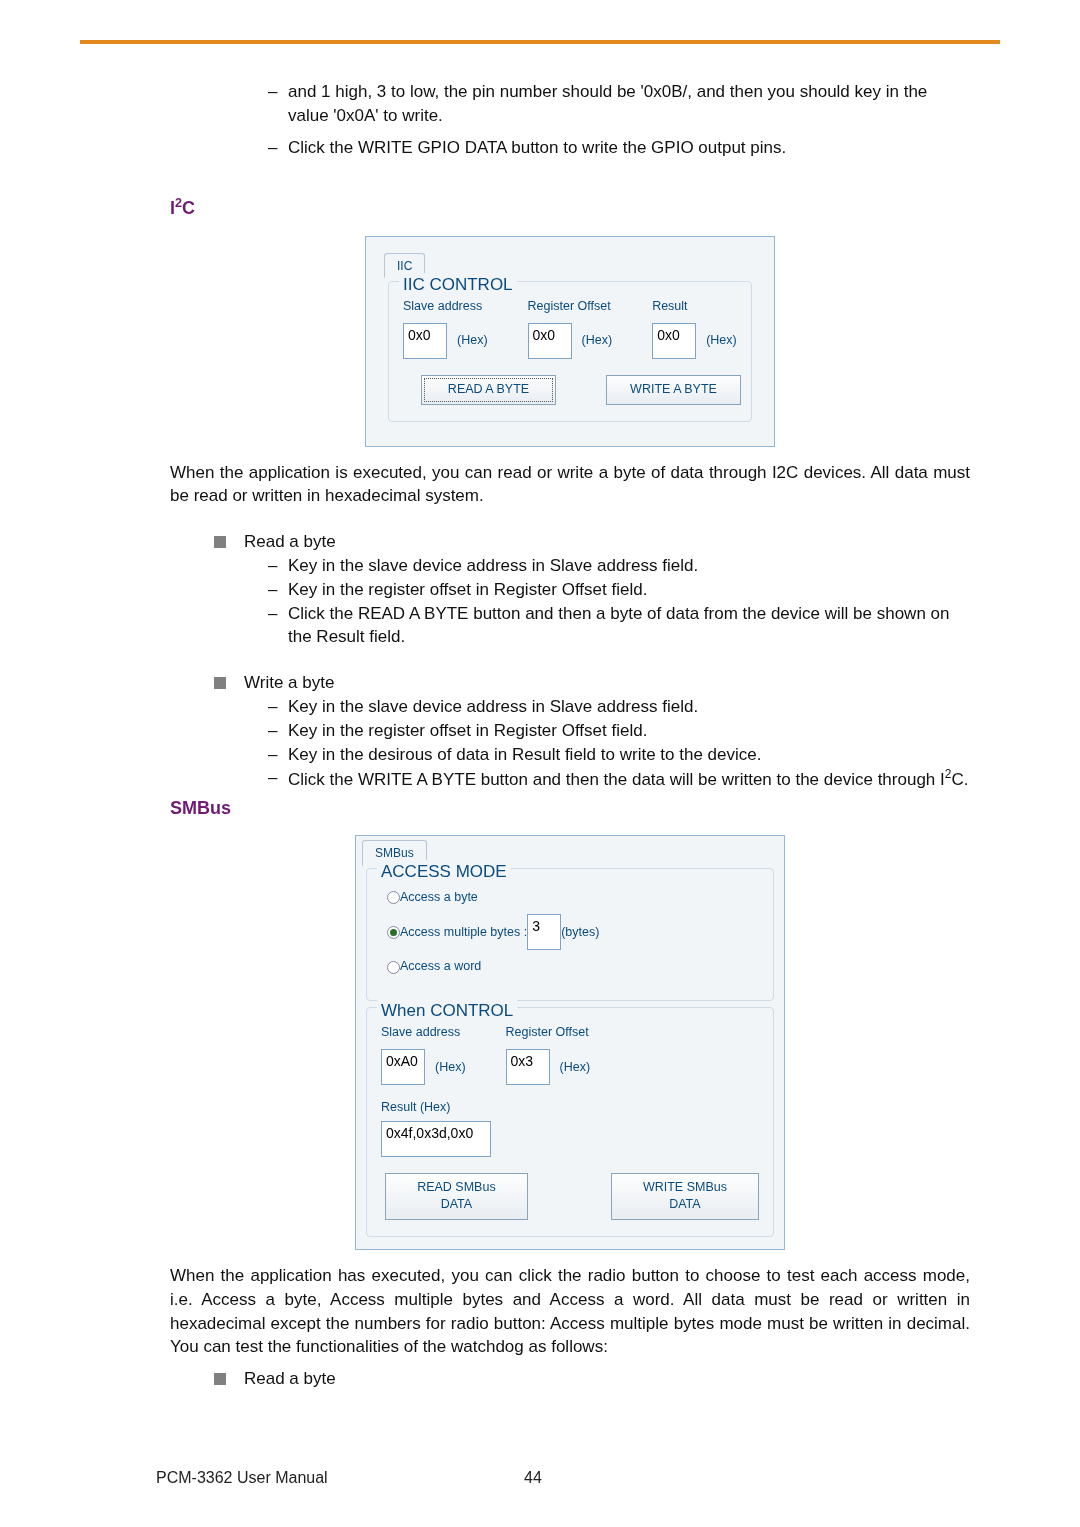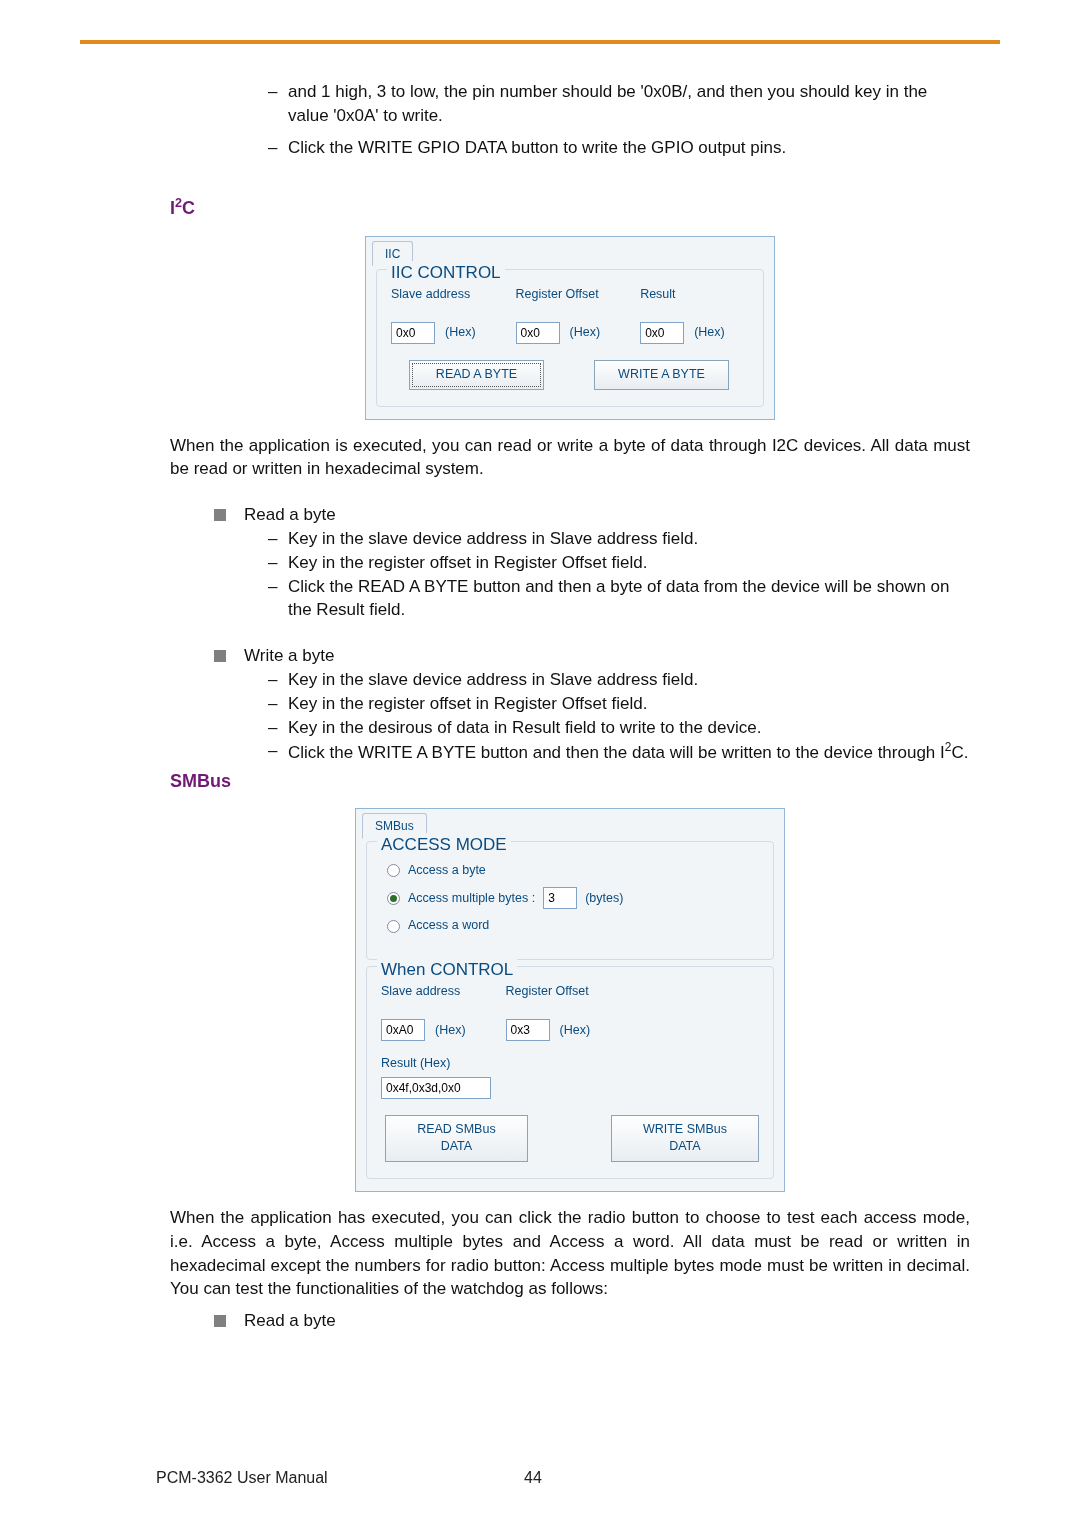--- a/index.html
+++ b/index.html
@@ -64,21 +64,21 @@
   .figure {
     display: block;
     margin: 14px auto;
     border: 1px solid #93b6d7;
     background: #f1f5f8;
     font-family: Tahoma, Verdana, sans-serif;
     font-size: 12.5px;
     color: #0a4b7f;
   }
   
-  .iic-fig { width: 410px; padding: 0; }
+  .iic-fig { width: 410px; padding: 12px; }
   .tab-area { position: relative; height: 26px; }
   .tab {
     position: absolute;
     left: 6px;
     top: 4px;
     padding: 4px 12px 3px 12px;
     background: #f1f5f8;
     border: 1px solid #b6c6d6;
     border-bottom: 1px solid #f1f5f8;
     border-radius: 3px 3px 0 0;
@@ -93,29 +93,29 @@
   }
   .group-title {
     position: absolute;
     top: -9px;
     left: 10px;
     background: #f1f5f8;
     padding: 0 4px;
     font-size: 17px;
   }
   .row { display: flex; gap: 40px; margin-top: 4px; }
-  .col { display: flex; flex-direction: column; gap: 19px; }
+  .col { display: flex; flex-direction: column; gap: 8px; }
   .field-row { display: flex; align-items: center; gap: 10px; }
   .input-box {
     background: #fff;
     border: 1px solid #7fa4c7;
     padding: 2px 4px;
     min-width: 44px;
-    height: 22px;
-    font-size: 12px;
+    height: 36px;
+    font-size: 14px;
     color: #000;
     display: inline-block;
   }
   .btn {
     border: 1px solid #8aa4bd;
     background: linear-gradient(#fefefe, #e8edf2);
     padding: 5px 16px;
     font-size: 12.5px;
     text-align: center;
     min-width: 135px;
@@ -125,21 +125,21 @@
     outline-offset: -4px;
   }
   .btn-row {
     display: flex;
     gap: 50px;
     margin-top: 16px;
     margin-left: 18px;
   }
   
   .smbus-fig { width: 430px; }
-  .radio-row { display: flex; align-items: center; gap: 8px; margin: 8px 6px; }
+  .radio-row { display: flex; align-items: center; margin: 8px 6px; }
   .radio {
     width: 13px;
     height: 13px;
     border-radius: 50%;
     border: 1px solid #88a;
     background: #fff;
     display: inline-block;
     position: relative;
   }
   .radio.checked::after {

